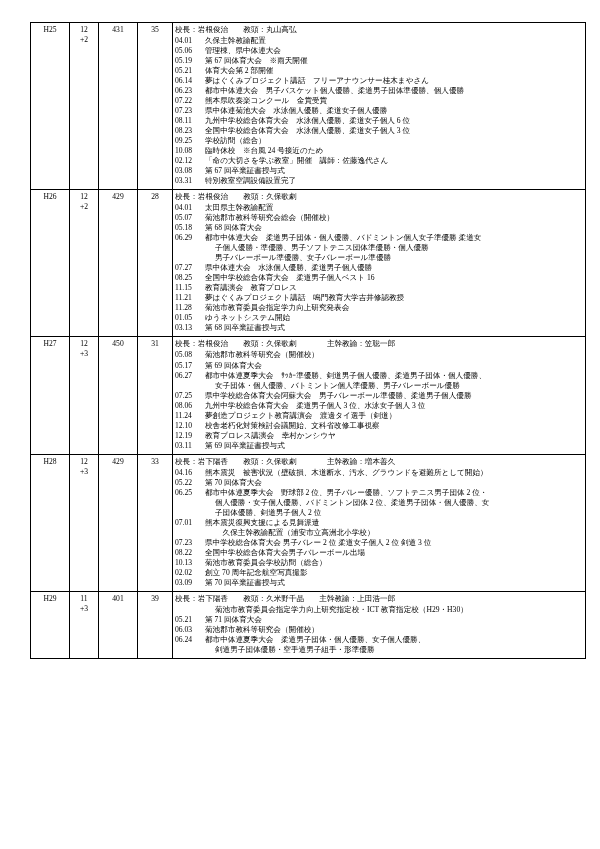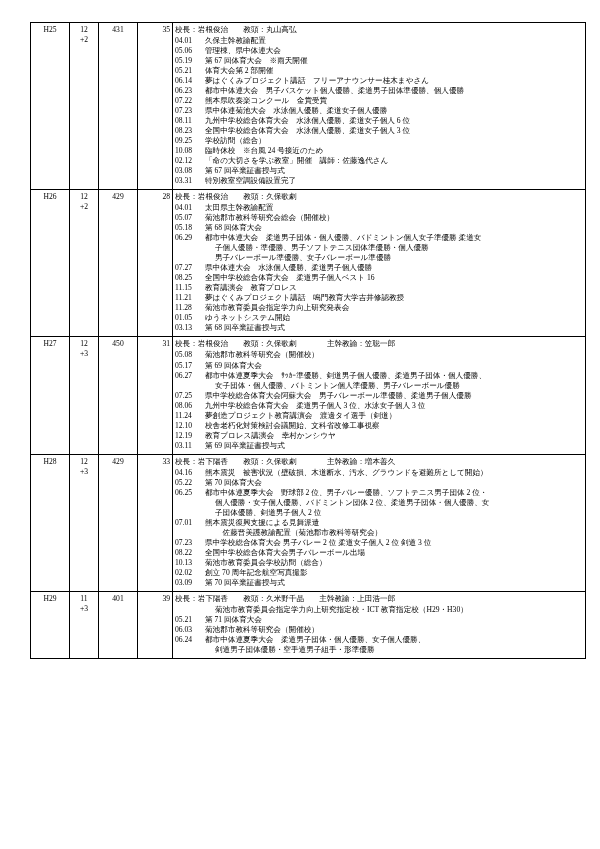--- a/index.html
+++ b/index.html
@@ -42,21 +42,21 @@
     padding-top: 3px;
     white-space: pre-line;
   }
   td.c-num1 {
     width: 34px;
     text-align: center;
     padding-top: 3px;
   }
   td.c-num2 {
     width: 30px;
-    text-align: right;
+    text-align: center;
     padding-top: 3px;
   }
   td.c-body {
     padding-left: 4px;
   }
   .hdrline {
     white-space: pre;
     margin-bottom: 1px;
   }
   .ev {
@@ -364,21 +364,21 @@
                 <span class="tx">
                   <span class="cont">都市中体連夏季大会　野球部 2 位、男子バレー優勝、ソフトテニス男子団体 2 位・</span>
                   <span class="cont ind">個人優勝・女子個人優勝、バドミントン団体 2 位、柔道男子団体・個人優勝、女</span>
                   <span class="cont ind">子団体優勝、剣道男子個人 2 位</span>
                 </span>
               </span>
               <span class="ev">
                 <span class="dt">07.01</span>
                 <span class="tx">
                   <span class="cont">熊本震災復興支援による見舞派遣</span>
-                  <span class="cont ind">　佐藤晋美護教諭配置（菊池郡市教科等研究会）</span>
+                  <span class="cont ind">　久保主幹教諭配置（浦安市立高洲北小学校）</span>
                 </span>
               </span>
               <span class="ev">
                 <span class="dt">07.23</span>
                 <span class="tx">
                   <span class="cont">県中学校総合体育大会 男子バレー 2 位 柔道女子個人 2 位 剣道 3 位</span>
                 </span>
               </span>
               <span class="ev">
                 <span class="dt">08.22</span>

